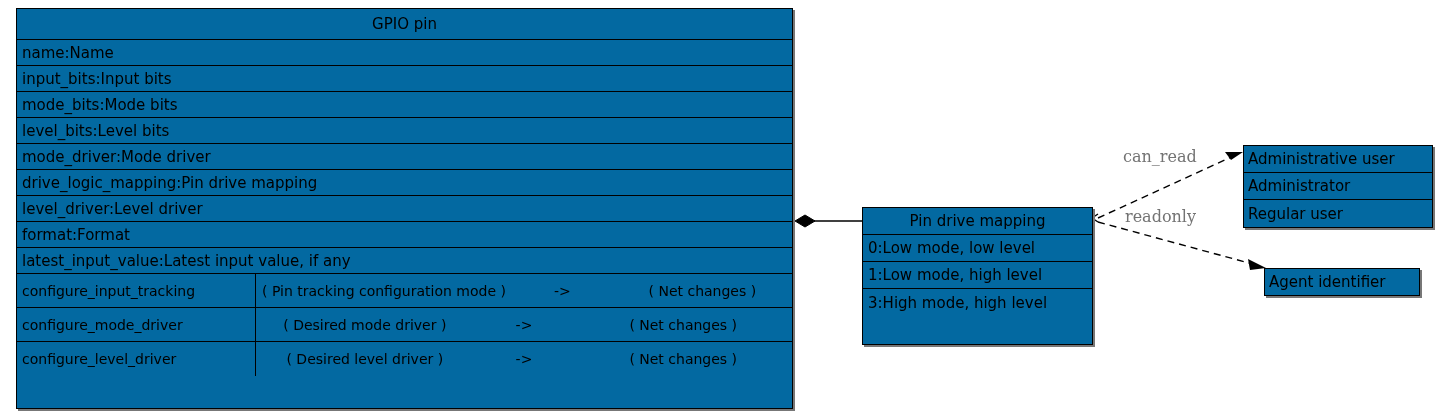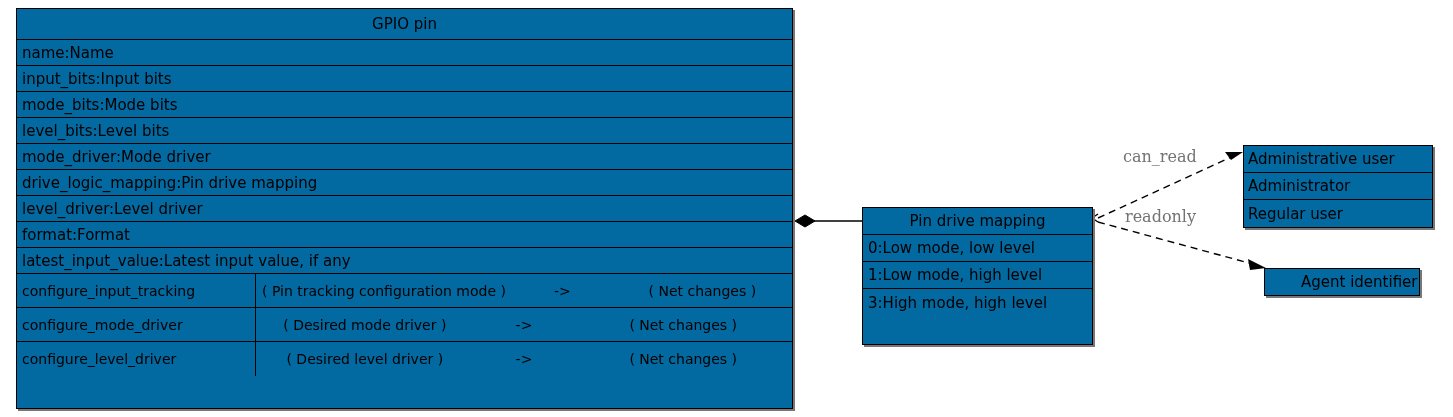--- a/index.html
+++ b/index.html
@@ -36,21 +36,21 @@
   #pin-drive-mapping .uml-title{height:27px;}
   #pin-drive-mapping .uml-attr{height:27px;}
 
   
   #administrative-user{left:1243px;top:145px;width:190px;height:83px;}
   #administrative-user .uml-title{height:27px;justify-content:flex-start;padding-left:4px;}
   #administrative-user .uml-attr{height:27px;padding-left:4px;}
 
   
   #agent-identifier{left:1264px;top:268px;width:156px;height:28px;}
-  #agent-identifier .uml-title{height:100%;justify-content:flex-start;padding-left:4px;margin-left:32px;}
+  #agent-identifier .uml-title{height:100%;justify-content:flex-start;padding-left:4px;}
 
   
   .edge-label{position:absolute;font-family:"DejaVu Serif","Liberation Serif",serif;
               font-size:16px;color:#737373;white-space:nowrap;}
   #label-can-read{left:1123px;top:147px;}
   #label-readonly{left:1125px;top:207px;}
 
   svg.links{position:absolute;left:0;top:0;width:1453px;height:417px;
             overflow:visible;pointer-events:none;}
 </style>

